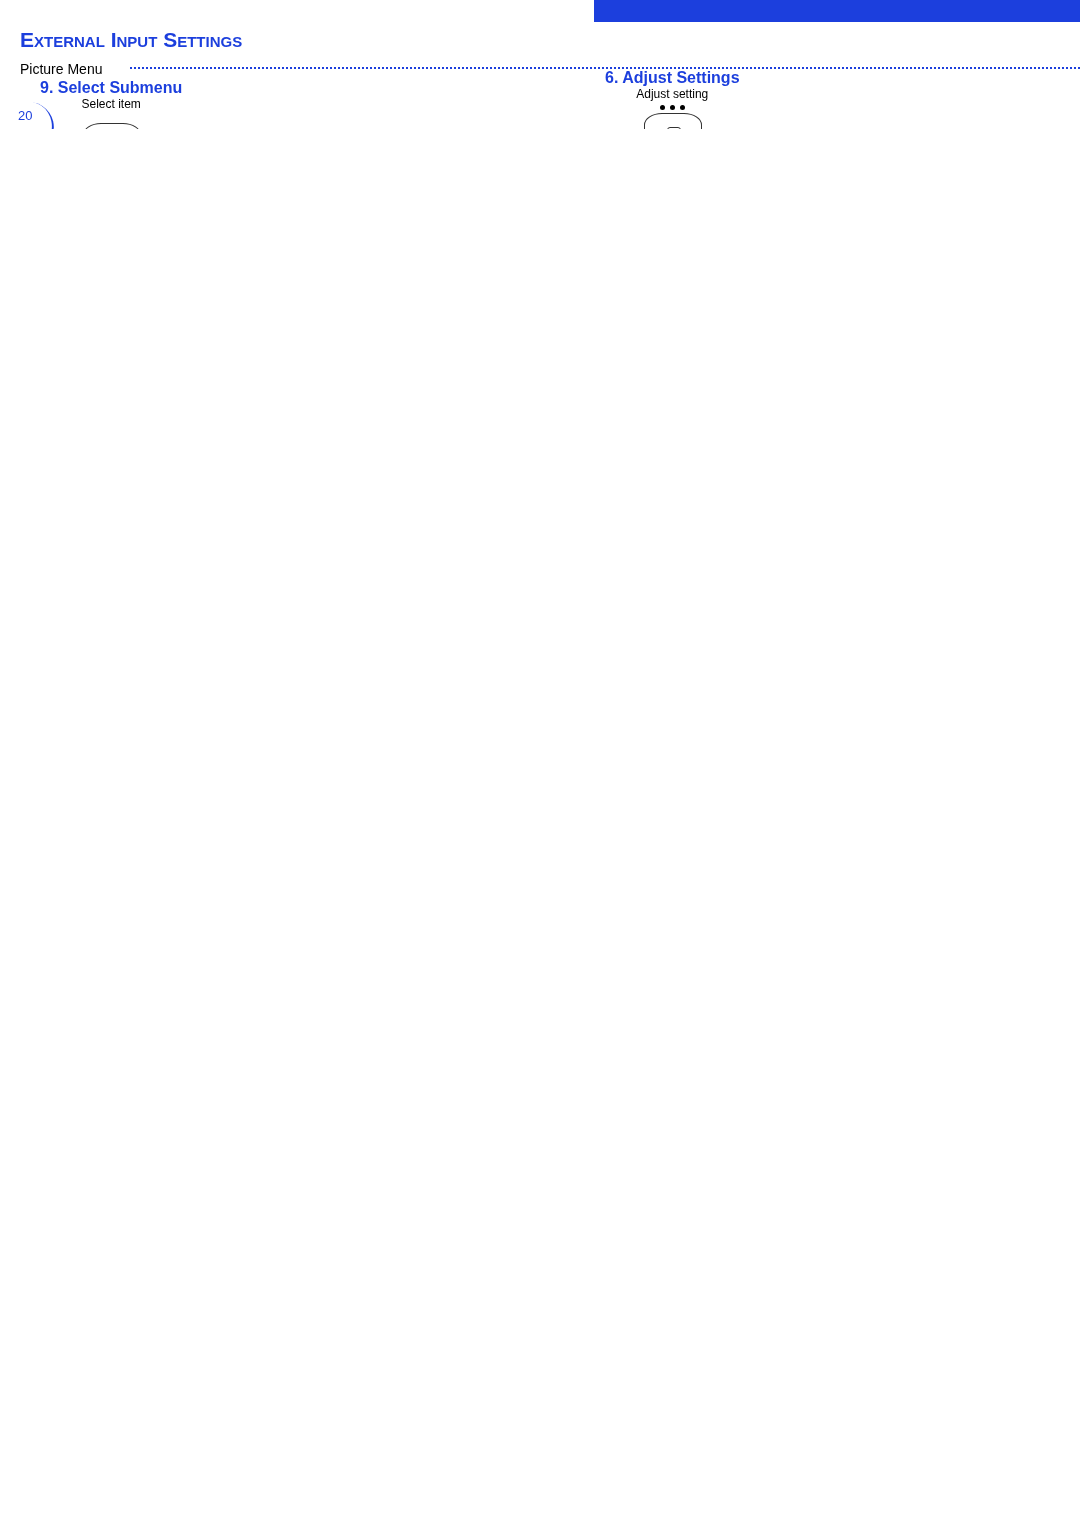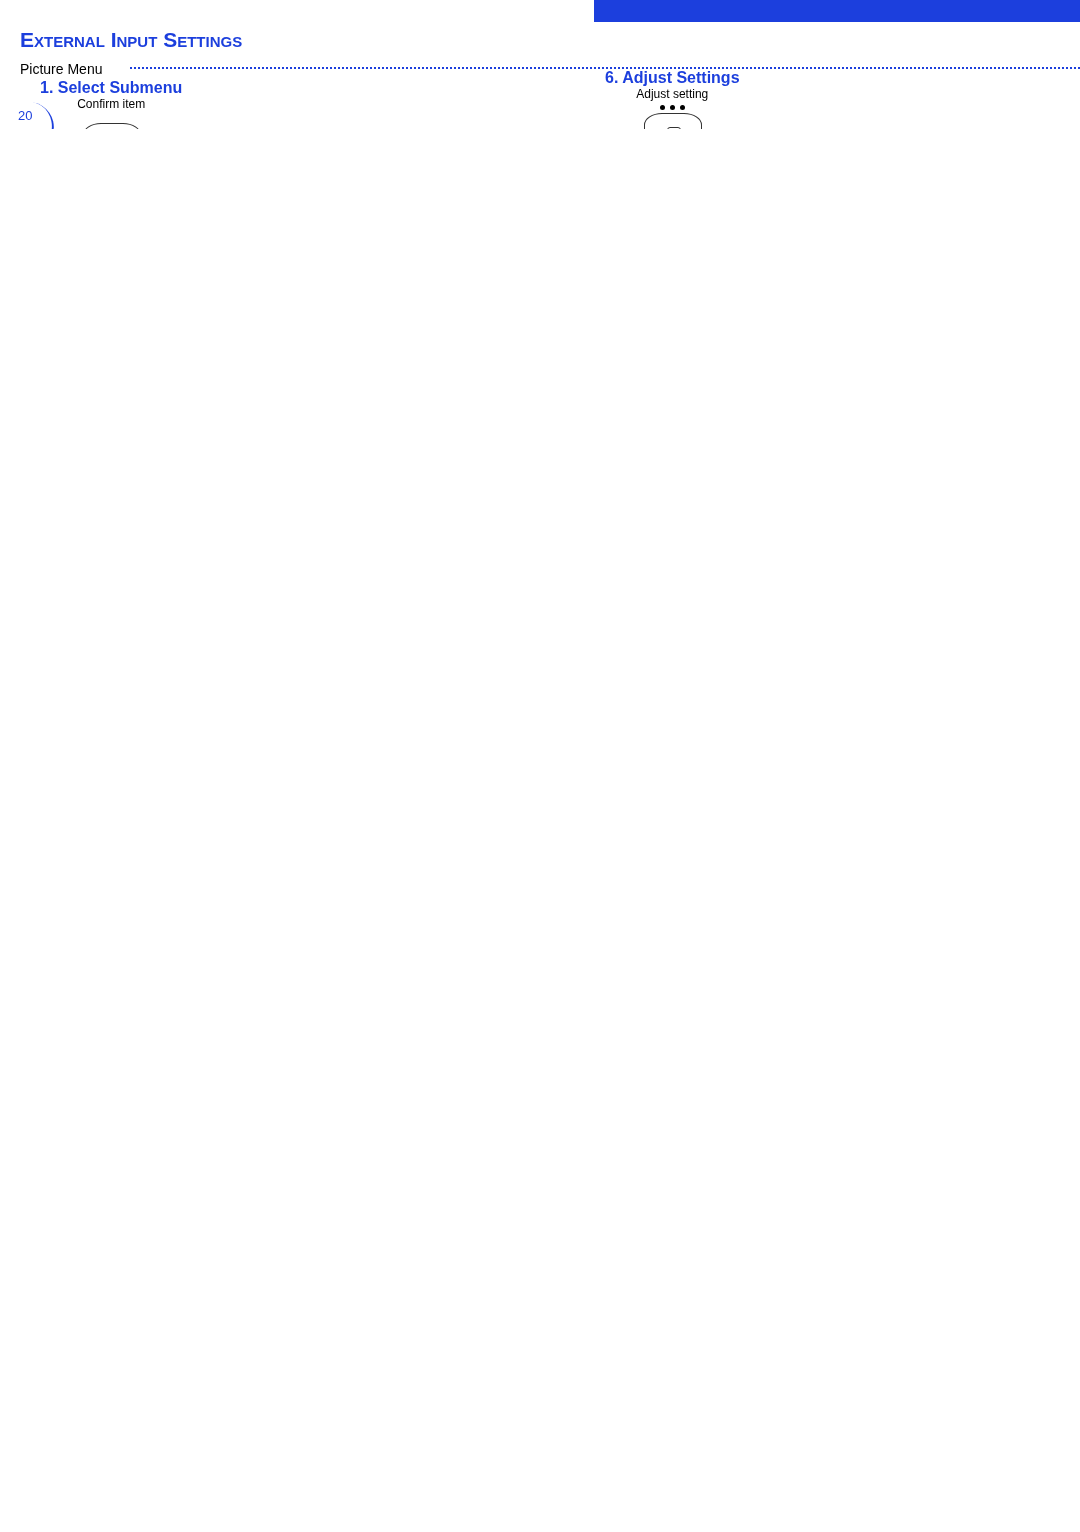--- a/index.html
+++ b/index.html
@@ -156,22 +156,22 @@
 <div class="header-title">External Input Settings</div>
 
 <div>
   <span class="section-title">Picture Menu</span>
   <div class="dotted-line"></div>
 </div>
 
 <div class="content">
 
   <div style="position:absolute; left:40px; top:10px;">
-    <div class="step-title">1. Select Submenu</div>
-    <div class="small-label">Confirm item</div>
+    <div class="step-title">9. Select Submenu</div>
+    <div class="small-label">Select item</div>
     <div class="remote black">
       <div class="box"></div>
         <div class="center"></div>
       <div class="dot" style="left:10px; top:18px; background:#d00"></div>
       <div class="dot" style="left:10px; top:30px; background:#d00"></div>
       <div class="dot" style="right:10px; top:18px; background:#d00"></div>
       <div class="dot" style="right:10px; top:30px; background:#d00"></div>
       <div class="dot" style="left:28px; top:0;"></div>
       <div class="dot" style="left:38px; top:0;"></div>
       <div class="dot" style="left:48px; top:0;"></div>

